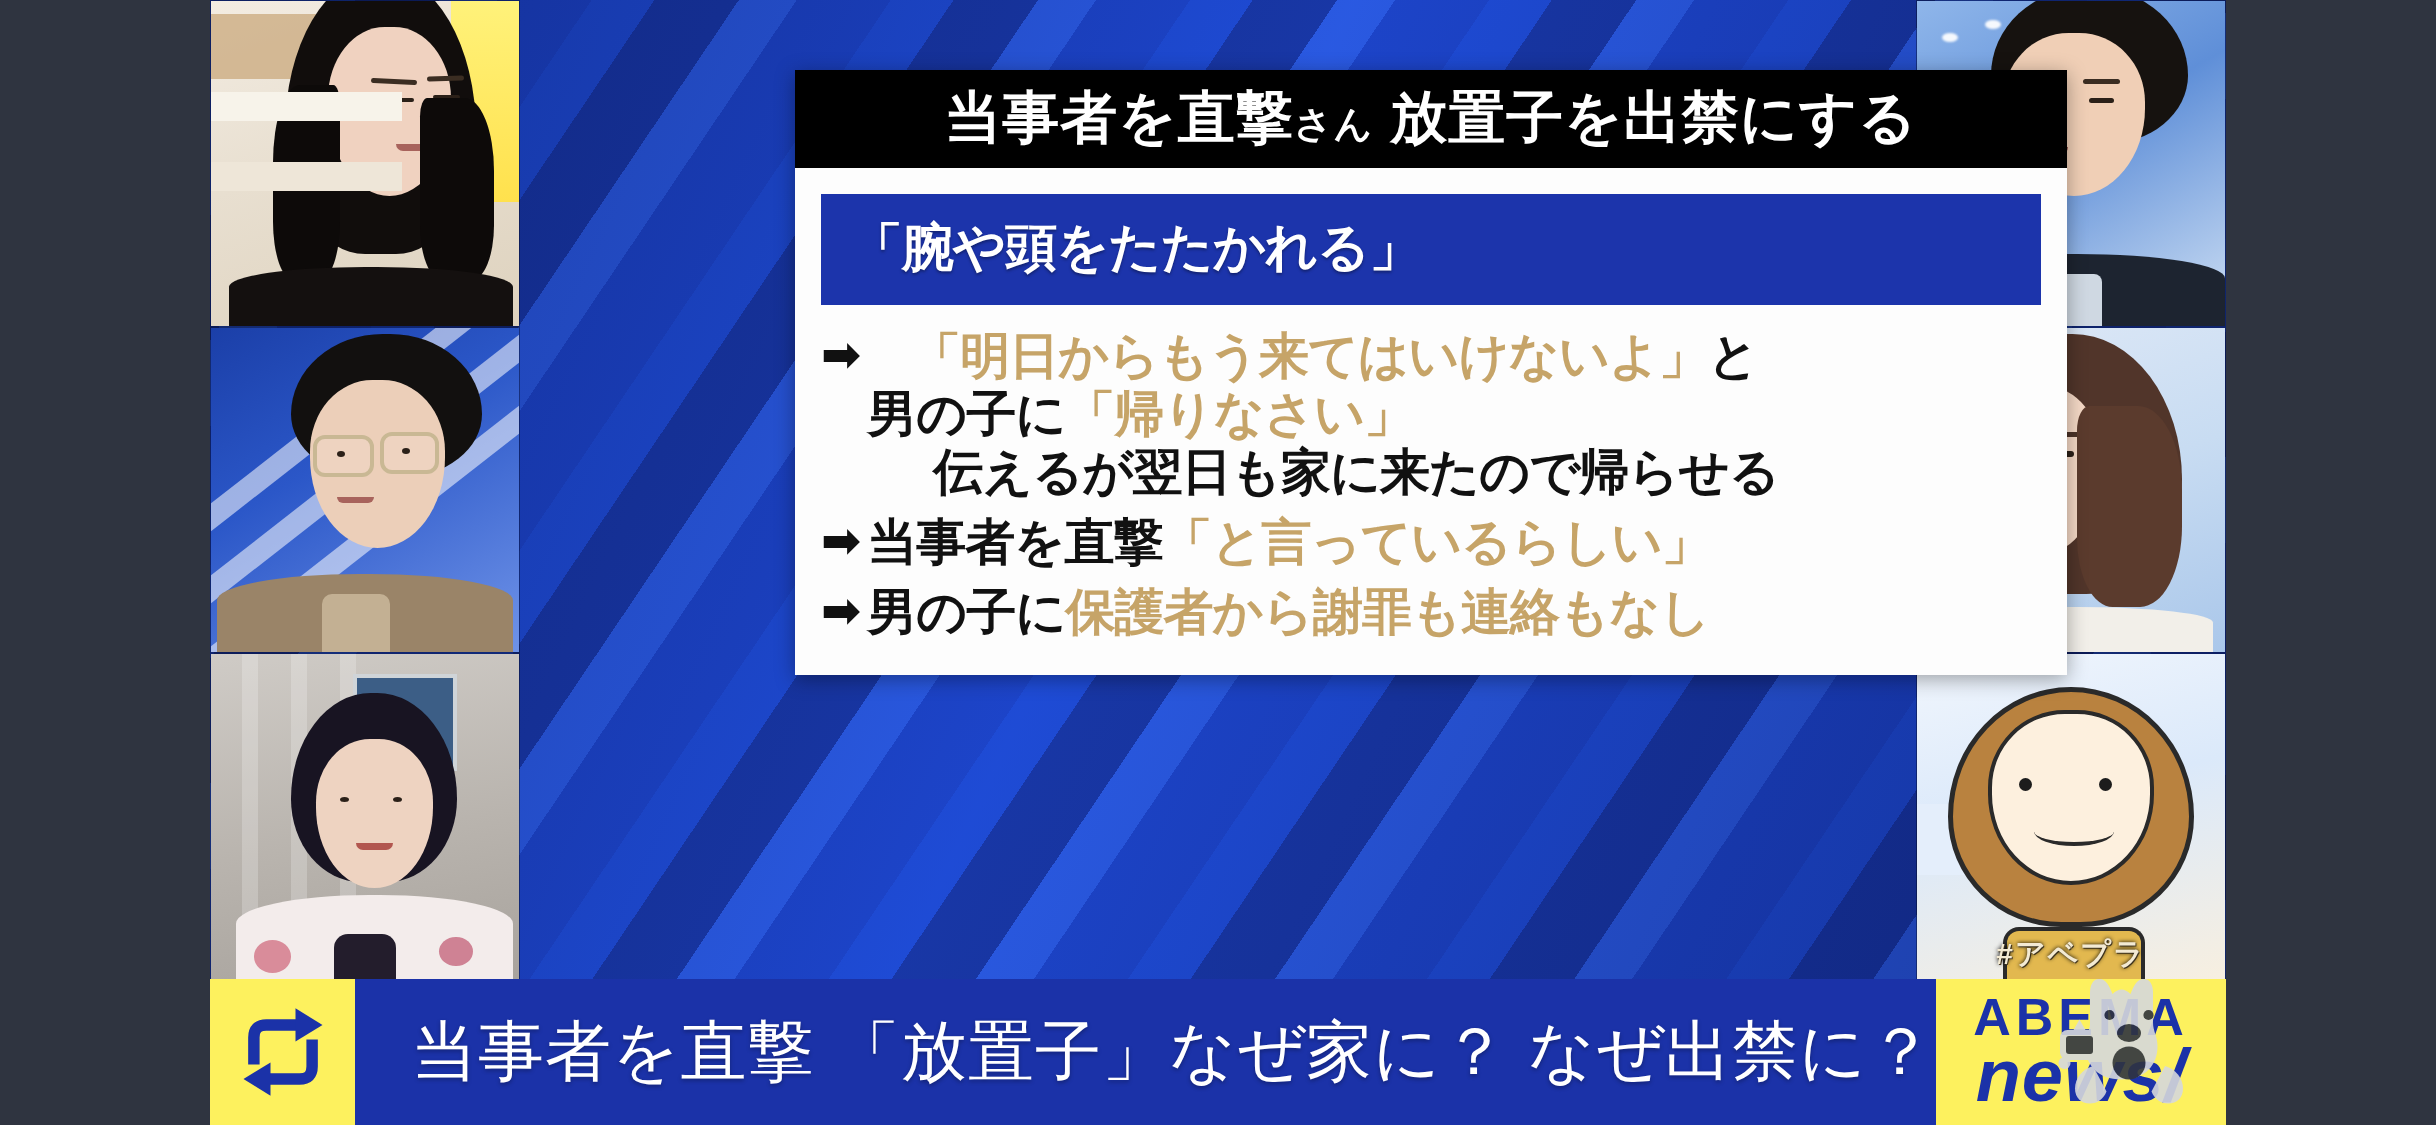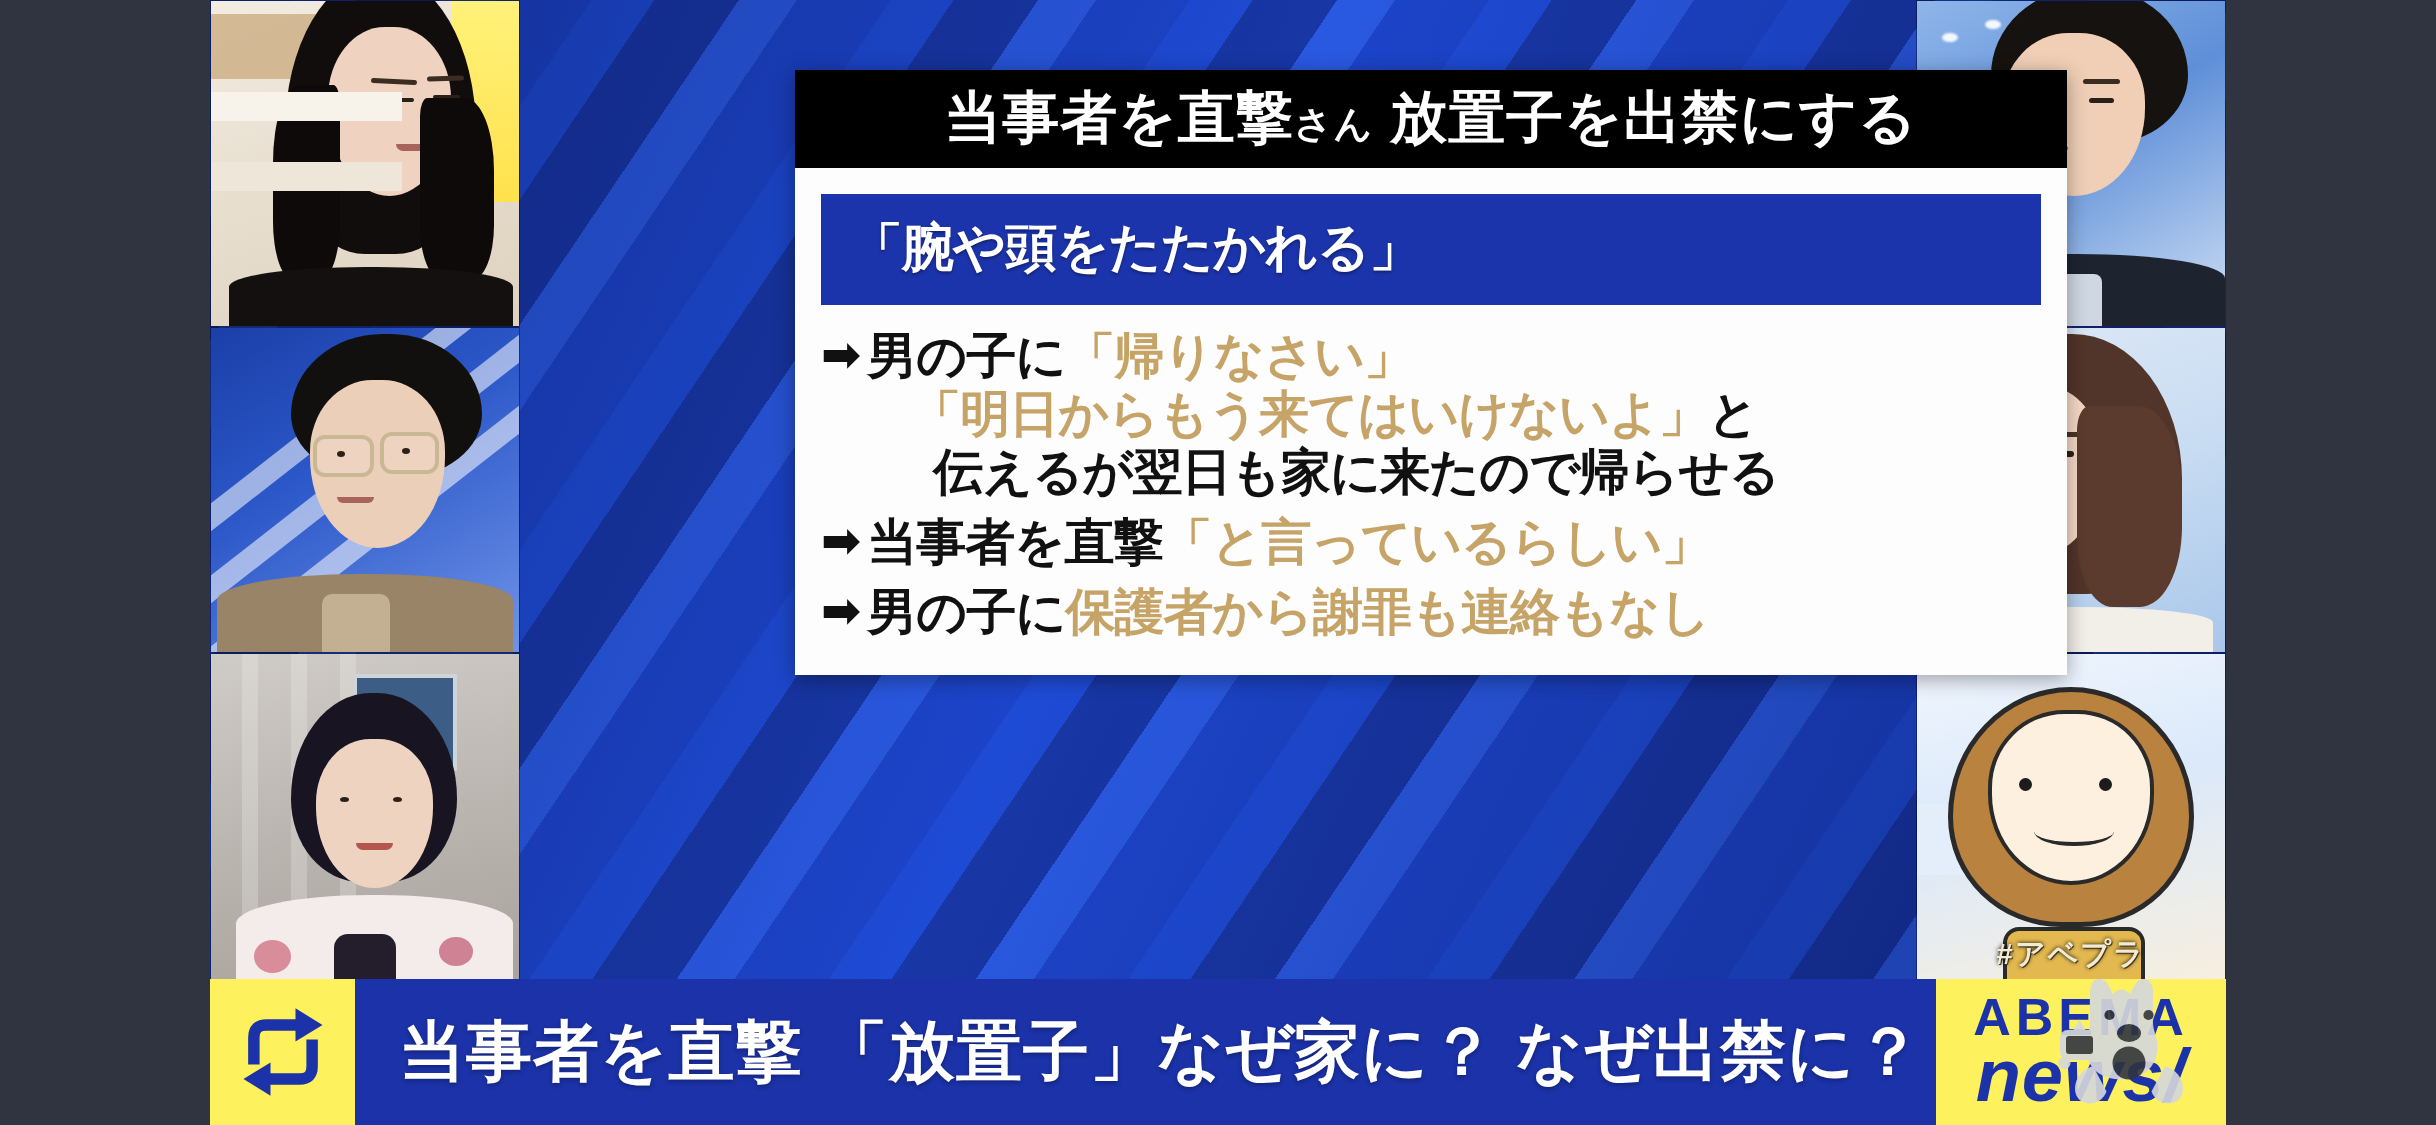--- a/index.html
+++ b/index.html
@@ -193,24 +193,24 @@
   }
   #banner-icon{
     flex:0 0 145px;
     background:#fdf15e;
     display:flex;align-items:center;justify-content:center;
   }
   #banner-text{
     flex:1 1 auto;
     background:#1b32a8;
     display:flex;align-items:center;
-    padding-left:44px;
+    padding-left:56px;
     color:#fff;
     font-size:66px;
-    font-weight:bold;
+    font-weight:normal;
     letter-spacing:1px;
     white-space:nowrap;
     text-shadow:0 2px 4px rgba(0,0,0,.3);
   }
   #banner-logo{
     flex:0 0 290px;
     background:#fdf15e;
     display:flex;flex-direction:column;
     align-items:center;justify-content:center;
     color:#1b32a8;
@@ -356,22 +356,22 @@
       <div id="slate-body">
 
         <div id="highlight-box">
           <div class="line">「腕や頭をたたかれる」</div>
         </div>
 
         <div id="points-container">
             <div class="arrow-row">
               <div class="arrow-glyph">➡</div>
               <div class="arrow-lines">
+                <div class="ln indent1"><span class="gold">「明日からもう来てはいけないよ」</span><span>と</span></div>
                 <div class="ln"><span>男の子に</span><span class="gold">「帰りなさい」</span></div>
-                <div class="ln indent1"><span class="gold">「明日からもう来てはいけないよ」</span><span>と</span></div>
                 <div class="ln indent2"><span>伝えるが翌日も家に来たので帰らせる</span></div>
               </div>
             </div>
             <div class="arrow-row">
               <div class="arrow-glyph">➡</div>
               <div class="arrow-lines">
                 <div class="ln"><span>当事者を直撃</span><span class="gold">「と言っているらしい」</span></div>
               </div>
             </div>
             <div class="arrow-row">

